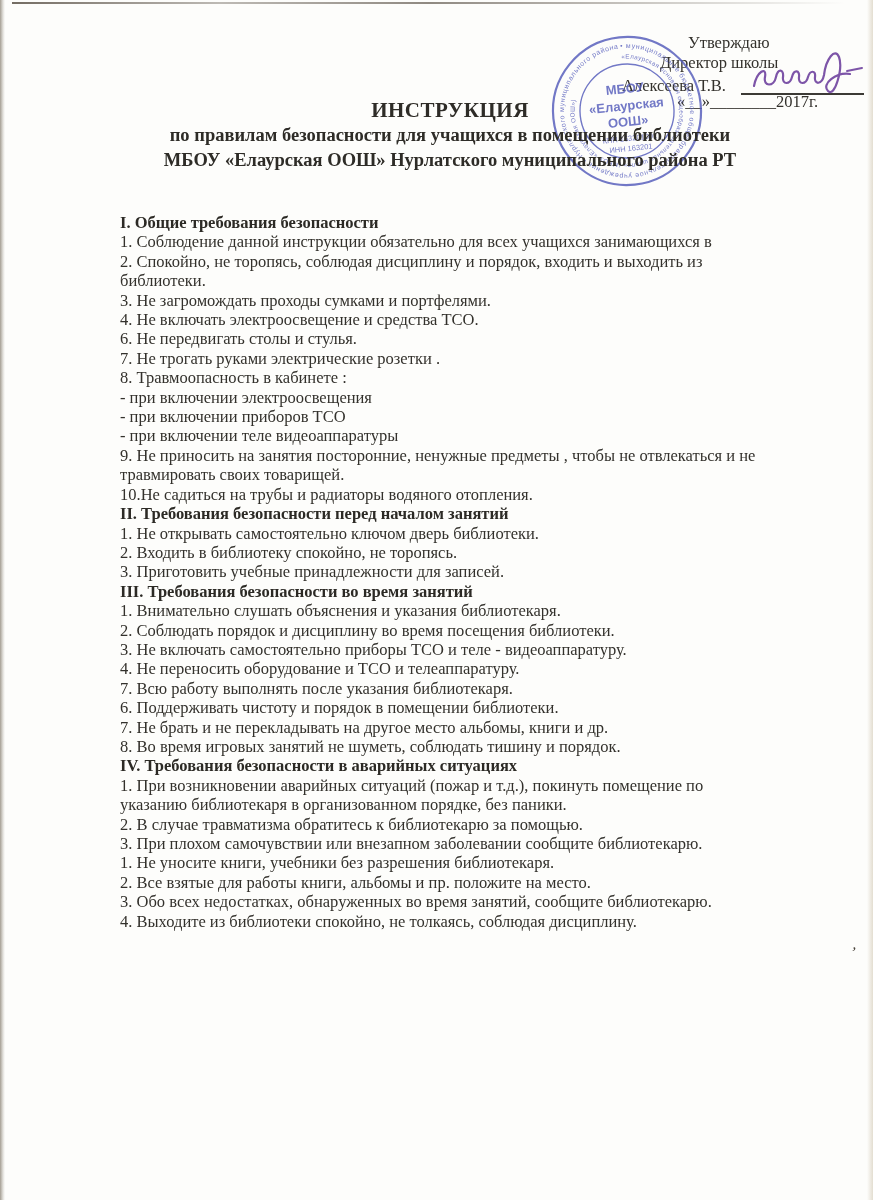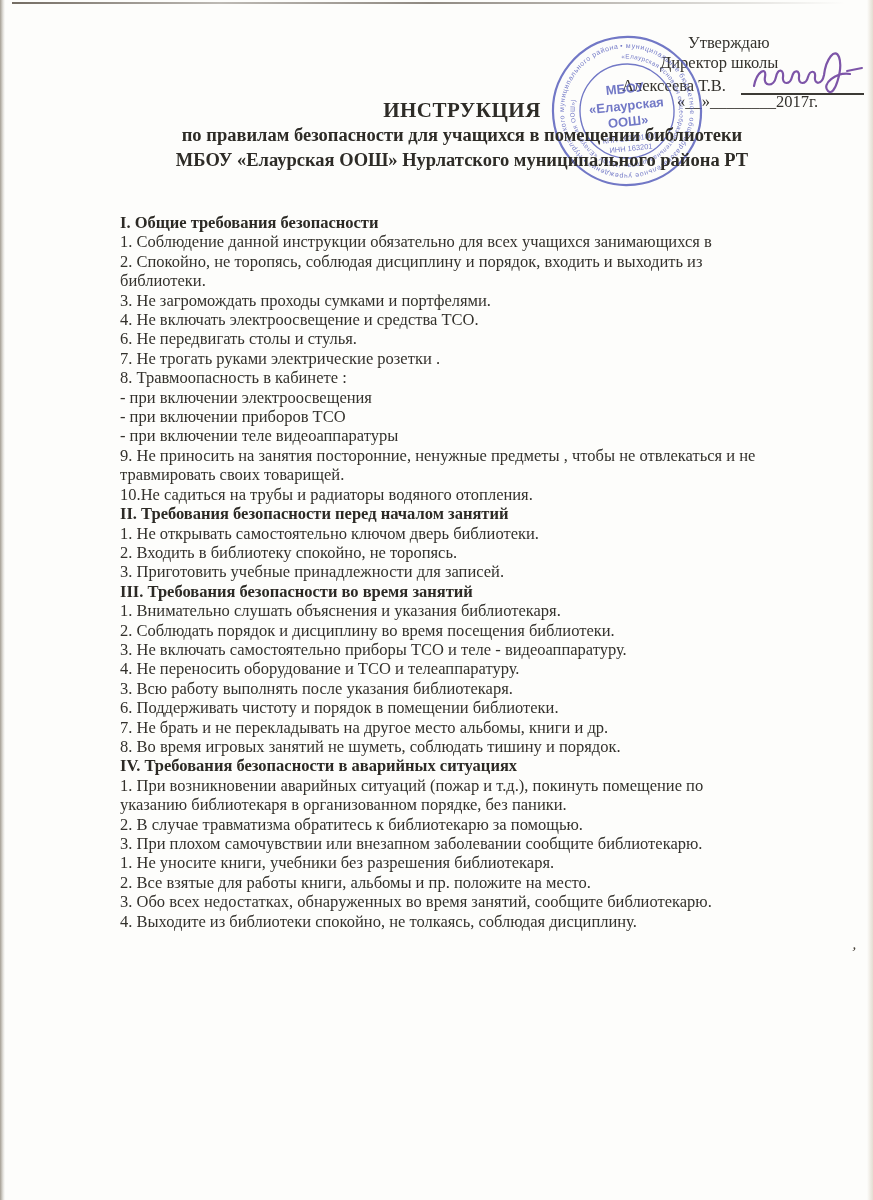--- a/index.html
+++ b/index.html
@@ -37,21 +37,21 @@
   
   .stamp{position:absolute;left:549px;top:33px;width:156px;height:156px;opacity:.82;z-index:1;transform:rotate(-6deg);}
   .stamp text{fill:var(--stamp);font-family:"Liberation Sans","DejaVu Sans",sans-serif;}
   .stamp .ringtext{font-size:7px;letter-spacing:.6px;}
   .stamp .ringtext2{font-size:6.3px;letter-spacing:.4px;}
   .stamp circle{stroke:var(--stamp);fill:none;}
   .stamp .ctr-b{font-weight:bold;font-size:13px;}
   .stamp .ctr-s{font-size:7.5px;}
 
   
-  .title-block{position:absolute;left:132px;top:97px;width:660px;text-align:center;z-index:2;color:#2e2c27;}
+  .title-block{position:absolute;left:120px;top:97px;width:660px;text-align:center;z-index:2;color:#2e2c27;}
   .title-main{font-size:21px;font-weight:bold;line-height:26px;letter-spacing:.5px;}
   .title-sub{font-size:18.5px;font-weight:bold;line-height:24.5px;}
 
   
   .doc-body{position:absolute;left:120px;top:213px;width:680px;z-index:2;color:var(--ink);}
   .doc-body .line{font-size:16.5px;line-height:19.4px;white-space:nowrap;}
   .doc-body .head{font-weight:bold;color:#2c2a25;}
 </style>
 </head>
 <body>
@@ -118,21 +118,21 @@
       <div class="line">10.Не садиться на трубы и радиаторы водяного отопления.</div>
       <div class="line head">II. Требования безопасности перед началом занятий</div>
       <div class="line">1. Не открывать самостоятельно ключом дверь библиотеки.</div>
       <div class="line">2. Входить в библиотеку спокойно, не торопясь.</div>
       <div class="line">3. Приготовить учебные принадлежности для записей.</div>
       <div class="line head">III. Требования безопасности во время занятий</div>
       <div class="line">1. Внимательно слушать объяснения и указания библиотекаря.</div>
       <div class="line">2. Соблюдать порядок и дисциплину во время посещения библиотеки.</div>
       <div class="line">3. Не включать самостоятельно приборы ТСО и теле - видеоаппаратуру.</div>
       <div class="line">4. Не переносить оборудование и ТСО и телеаппаратуру.</div>
-      <div class="line">3. Всю работу выполнять после указания библиотекаря.</div>
+      <div class="line">7. Всю работу выполнять после указания библиотекаря.</div>
       <div class="line">6. Поддерживать чистоту и порядок в помещении библиотеки.</div>
       <div class="line">7. Не брать и не перекладывать на другое место альбомы, книги и др.</div>
       <div class="line">8. Во время игровых занятий не шуметь, соблюдать тишину и порядок.</div>
       <div class="line head">IV. Требования безопасности в аварийных ситуациях</div>
       <div class="line">1. При возникновении аварийных ситуаций (пожар и т.д.), покинуть помещение по</div>
       <div class="line">указанию библиотекаря в организованном порядке, без паники.</div>
       <div class="line">2. В случае травматизма обратитесь к библиотекарю за помощью.</div>
       <div class="line">3. При плохом самочувствии или внезапном заболевании сообщите библиотекарю.</div>
       <div class="line">1. Не уносите книги, учебники без разрешения библиотекаря.</div>
       <div class="line">2. Все взятые для работы книги, альбомы и пр. положите на место.</div>

